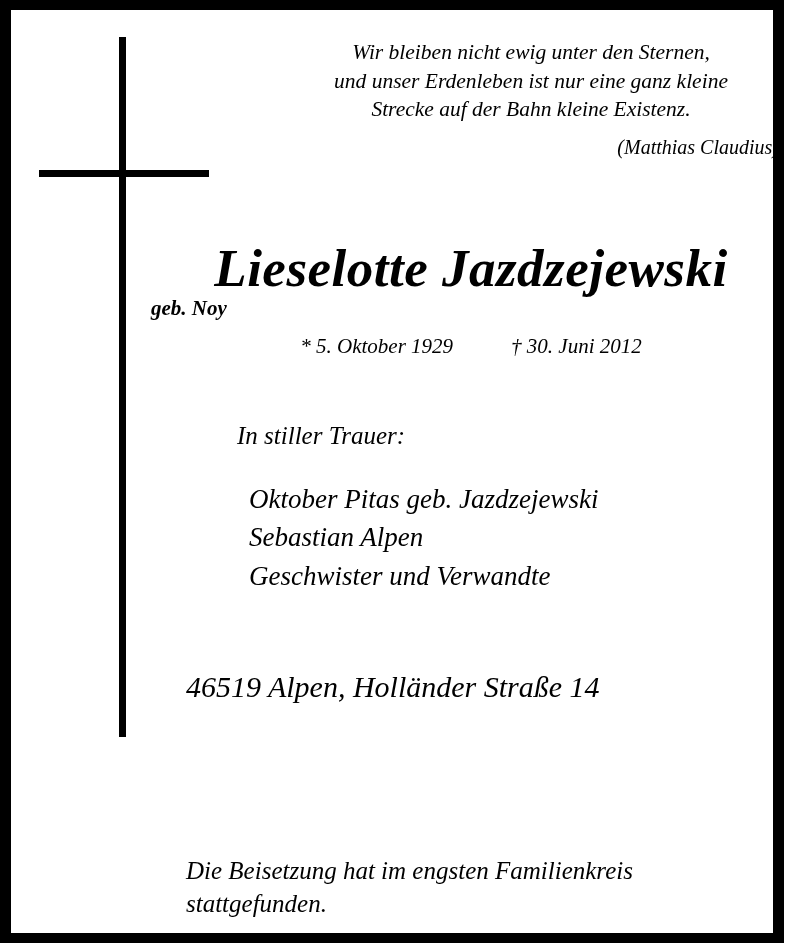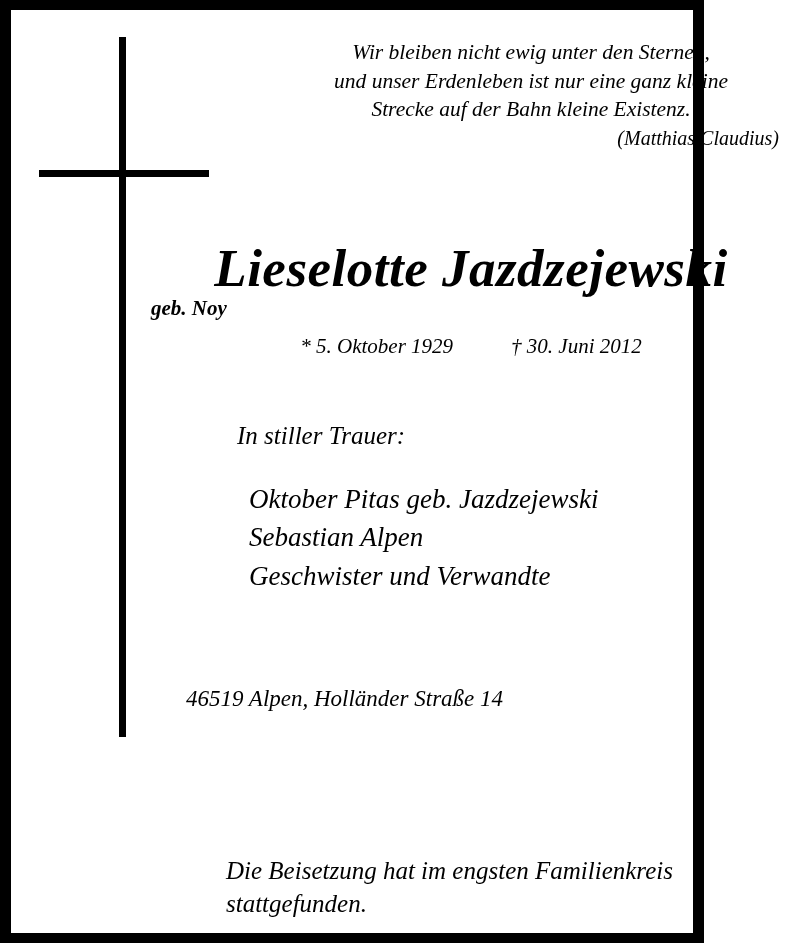--- a/index.html
+++ b/index.html
@@ -9,21 +9,21 @@
   }
   body {
     width: 800px;
     height: 943px;
     font-family: "Liberation Serif", "DejaVu Serif", serif;
     color: #000000;
     overflow: hidden;
   }
   .obituary {
     position: relative;
-    width: 704px;
+    width: 784px;
     height: 943px;
     box-sizing: border-box;
     border-top: 10px solid #000000;
     border-bottom: 10px solid #000000;
     border-left: 11px solid #000000;
     border-right: 11px solid #000000;
     background: #e5e5e5;
   }
   .inner {
     position: relative;
@@ -62,21 +62,21 @@
     text-align: center;
   }
   .verse-line {
     display: block;
     white-space: nowrap;
   }
   .verse-author {
     display: block;
     text-align: right;
     padding-right: 2px;
-    margin-top: 1px;
+    margin-top: 10px;
     font-size: 20px;
   }
 
   
   .name {
     position: absolute;
     left: 140px;
     top: 228px;
     width: 640px;
     text-align: center;
@@ -124,36 +124,36 @@
     font-style: italic;
     font-size: 27px;
     line-height: 1.42;
   }
   .mourner { display: block; white-space: nowrap; }
 
   
   .address {
     position: absolute;
     left: 175px;
-    top: 676px;
+    top: 660px;
     font-style: italic;
-    font-size: 23px;
+    font-size: 30px;
   }
 
   
   .footer-note {
     position: absolute;
     left: 175px;
     top: 845px;
     width: 560px;
     font-style: italic;
     font-size: 25px;
     line-height: 1.3;
   }
-  .footer-line { display: block; margin-left: 40px; }
+  .footer-line { display: block; }
 </style>
 </head>
 <body>
 
 <div class="obituary">
   <div class="inner">
 
     <div class="cross-vert"></div>
     <div class="cross-horz"></div>
 

